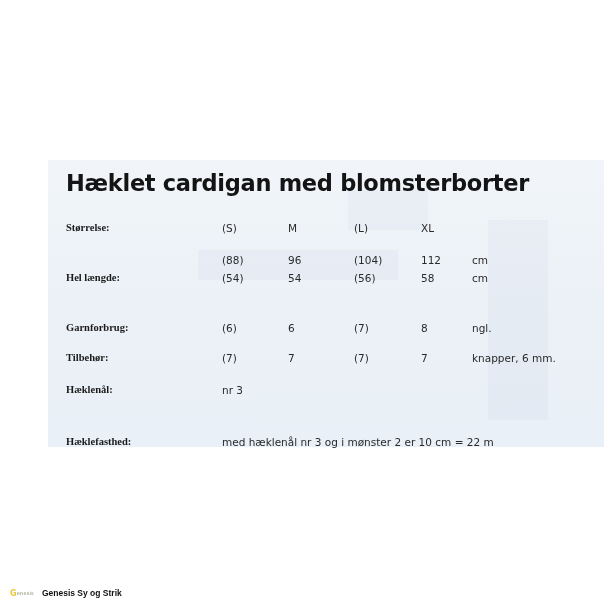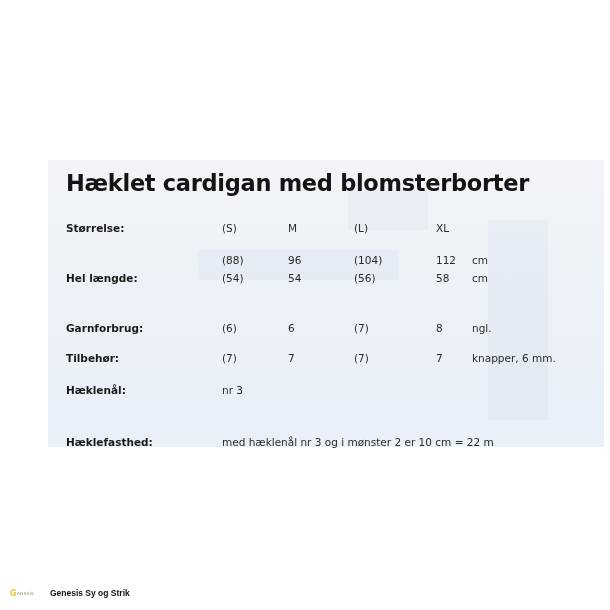--- a/index.html
+++ b/index.html
@@ -45,30 +45,31 @@
       height: 16px;
       font-size: 10.5px;
       line-height: 16px;
     }
     .label {
       position: absolute;
       left: 18px;
       font-weight: bold;
       color: #1a1a1a;
       white-space: nowrap;
+      font-family: Liberation Serif, serif;
     }
     .cell {
       position: absolute;
       color: #2a2a2a;
       white-space: nowrap;
     }
     .c1 { left: 174px; }
     .c2 { left: 240px; }
     .c3 { left: 306px; }
-    .c4 { left: 388px; }
+    .c4 { left: 373px; }
     .c5 { left: 424px; }
     .footer {
       position: absolute;
       left: 10px;
       top: 586px;
       height: 14px;
       display: flex;
       align-items: center;
       white-space: nowrap;
     }
@@ -79,21 +80,21 @@
       display: flex;
       align-items: center;
     }
     .logo .g {
       font-size: 8px;
       color: #e8c83a;
       font-weight: bold;
       margin-right: 0;
     }
     .footer-text {
-      margin-left: 16px;
+      margin-left: 8px;
       font-family: "Liberation Sans", sans-serif;
       font-weight: bold;
       font-size: 8.5px;
       color: #111;
     }
   </style>
 </head>
 <body>
 
 <div class="panel">

